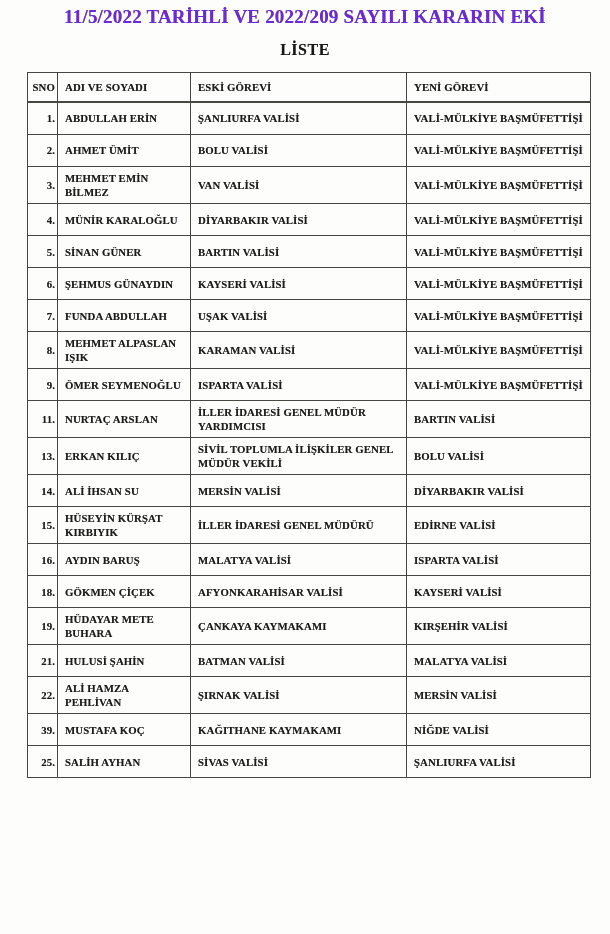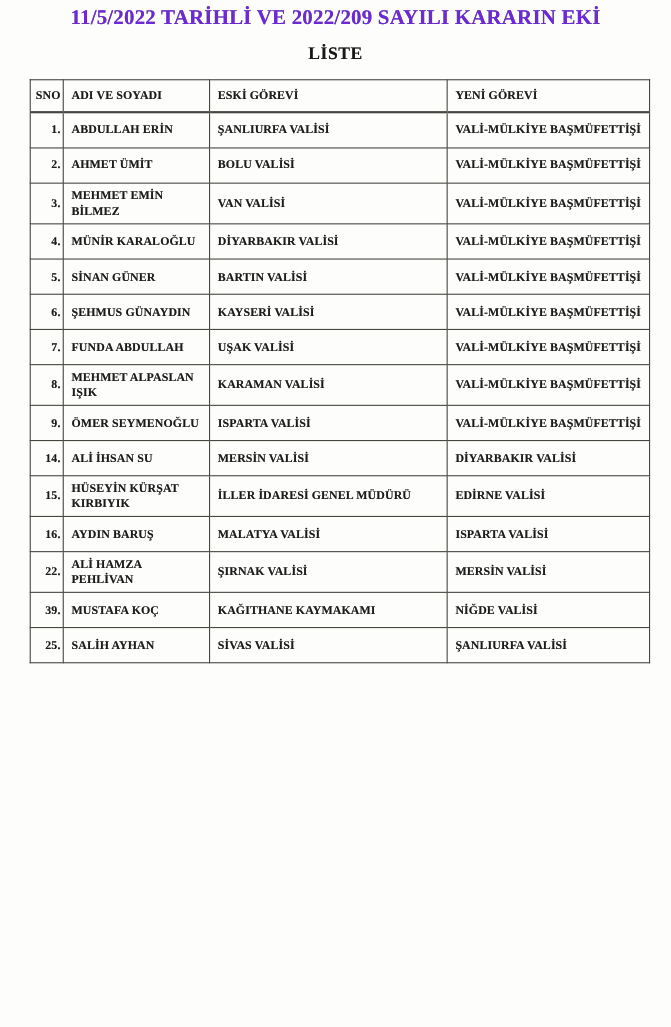--- a/index.html
+++ b/index.html
@@ -160,22 +160,34 @@
     </tr>
 
     <tr>
       <td class="sno">9.</td>
       <td>ÖMER SEYMENOĞLU</td>
       <td>ISPARTA VALİSİ</td>
       <td>VALİ-MÜLKİYE BAŞMÜFETTİŞİ</td>
     </tr>
 
 
-
-
+    <tr>
+      <td class="sno">11.</td>
+      <td>NURTAÇ ARSLAN</td>
+      <td>İLLER İDARESİ GENEL MÜDÜR YARDIMCISI</td>
+      <td>BARTIN VALİSİ</td>
+    </tr>
+
+
+    <tr>
+      <td class="sno">13.</td>
+      <td>ERKAN KILIÇ</td>
+      <td>SİVİL TOPLUMLA İLİŞKİLER GENEL MÜDÜR VEKİLİ</td>
+      <td>BOLU VALİSİ</td>
+    </tr>
 
     <tr>
       <td class="sno">14.</td>
       <td>ALİ İHSAN SU</td>
       <td>MERSİN VALİSİ</td>
       <td>DİYARBAKIR VALİSİ</td>
     </tr>
 
     <tr>
       <td class="sno">15.</td>
@@ -185,23 +197,41 @@
     </tr>
 
     <tr>
       <td class="sno">16.</td>
       <td>AYDIN BARUŞ</td>
       <td>MALATYA VALİSİ</td>
       <td>ISPARTA VALİSİ</td>
     </tr>
 
 
-
-
-
+    <tr>
+      <td class="sno">18.</td>
+      <td>GÖKMEN ÇİÇEK</td>
+      <td>AFYONKARAHİSAR VALİSİ</td>
+      <td>KAYSERİ VALİSİ</td>
+    </tr>
+
+    <tr>
+      <td class="sno">19.</td>
+      <td>HÜDAYAR METE BUHARA</td>
+      <td>ÇANKAYA KAYMAKAMI</td>
+      <td>KIRŞEHİR VALİSİ</td>
+    </tr>
+
+
+    <tr>
+      <td class="sno">21.</td>
+      <td>HULUSİ ŞAHİN</td>
+      <td>BATMAN VALİSİ</td>
+      <td>MALATYA VALİSİ</td>
+    </tr>
 
     <tr>
       <td class="sno">22.</td>
       <td>ALİ HAMZA PEHLİVAN</td>
       <td>ŞIRNAK VALİSİ</td>
       <td>MERSİN VALİSİ</td>
     </tr>
 
     <tr>
       <td class="sno">39.</td>

